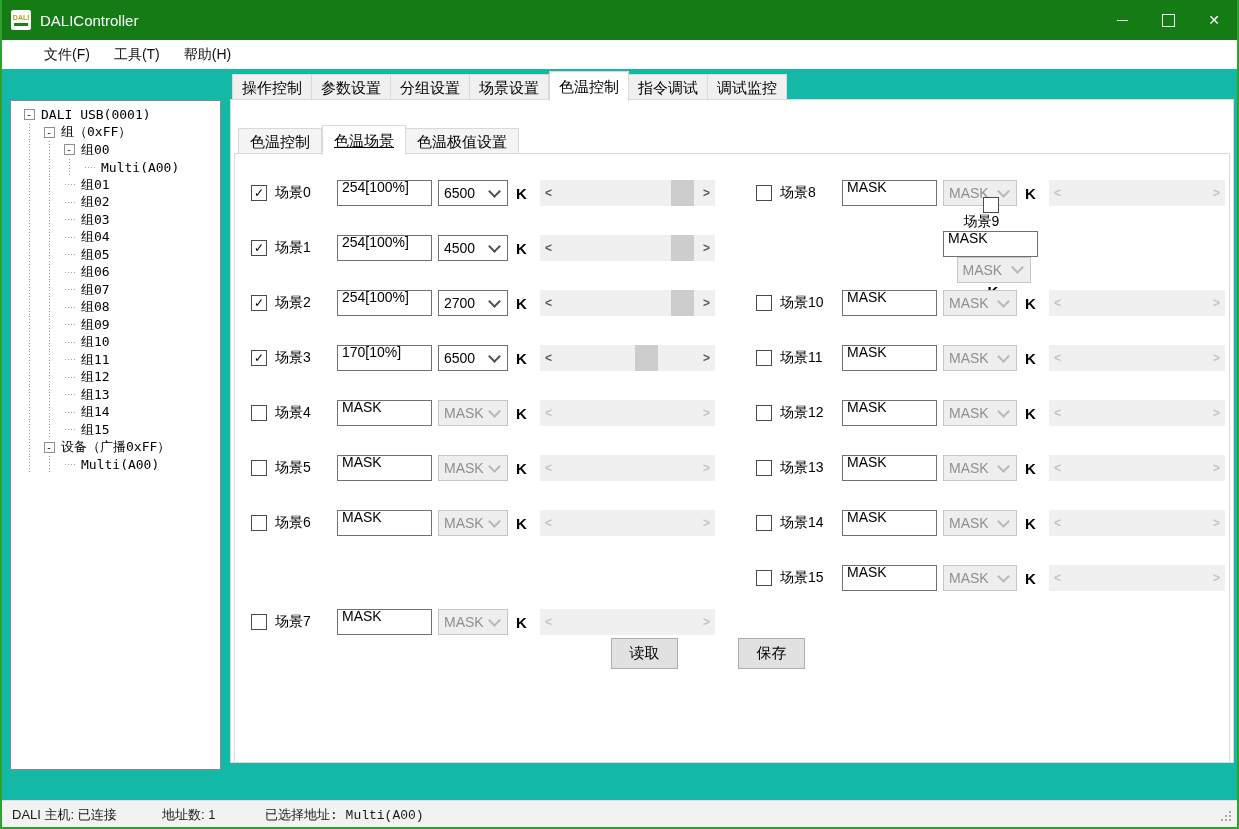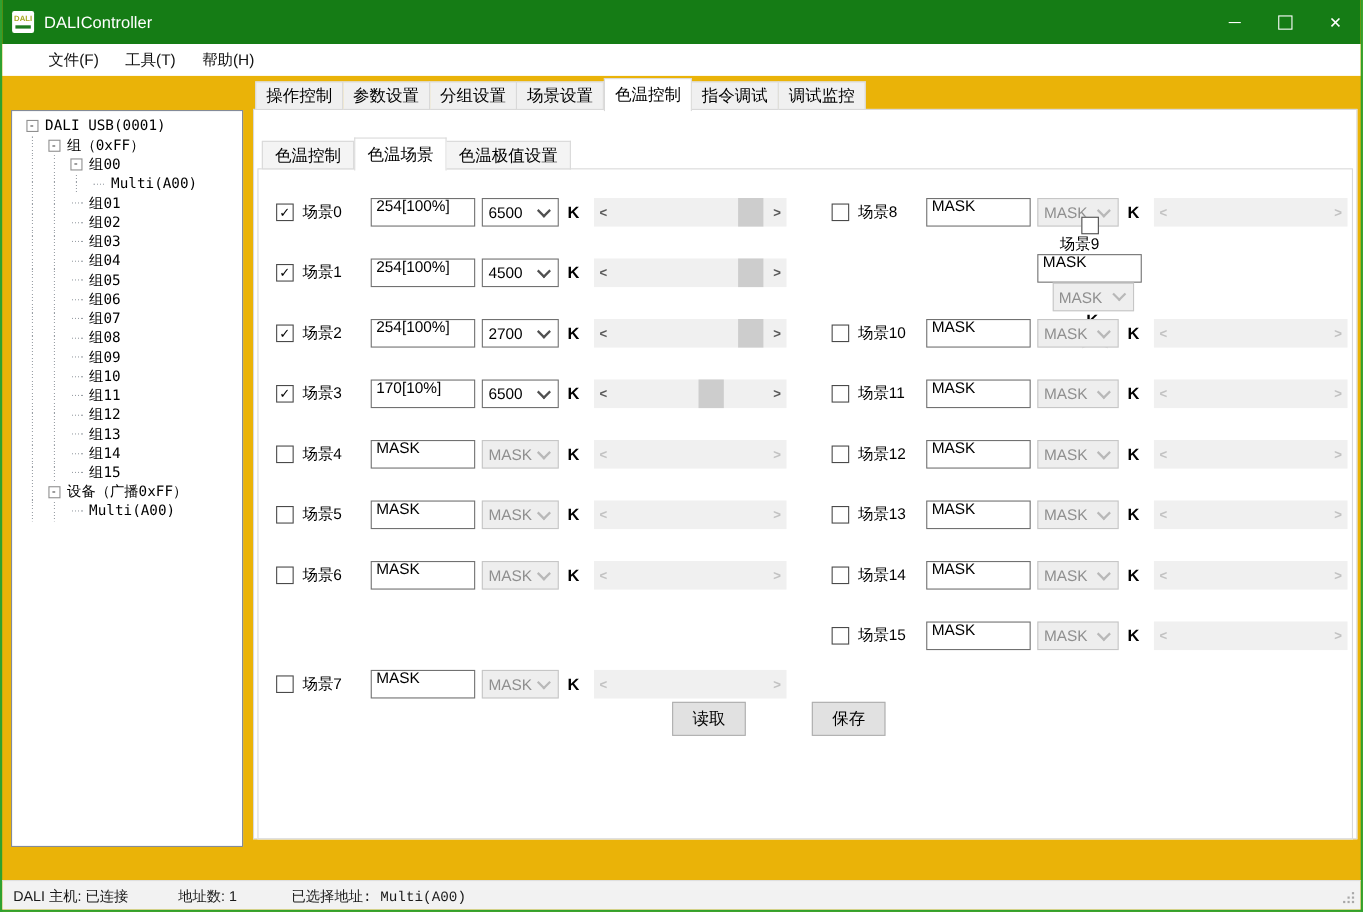--- a/index.html
+++ b/index.html
@@ -1,17 +1,17 @@
 <!DOCTYPE html>
 <html><head>
 <meta charset="utf-8">
 <style>
   html,body{margin:0;padding:0;background:#c8c8c8;}
   .win{position:relative;width:1239px;height:829px;box-sizing:border-box;
-       border:2px solid #2fa12f;border-top:none;background:#eab308;
+       border:2px solid #2fa12f;border-top:none;background:#14b8a6;
        font-family:"Liberation Sans",sans-serif;overflow:hidden;}
   
   .titlebar{position:absolute;top:0;left:0;right:0;height:40px;background:#157c15;
             display:flex;align-items:center;color:#fff;}
   .app-icon{width:20px;height:20px;margin-left:9px;background:#fff;border-radius:2px;
             display:flex;flex-direction:column;align-items:center;justify-content:center;flex:none;}
   .app-icon .ic-txt{font-size:7px;font-weight:bold;color:#a8a820;line-height:8px;}
   .app-icon .ic-bar{width:14px;height:3px;background:#1f7c1f;margin-top:1px;}
   .title-text{margin-left:9px;font-size:15px;}
   .win-controls{margin-left:auto;display:flex;height:100%;}
@@ -45,21 +45,21 @@
   .mtab.active{background:#fff;height:30px;line-height:29px;border-bottom:none;
                border-left:1px solid #d9d9d9;margin-bottom:-1px;}
   .mpage{position:absolute;left:228px;top:99px;width:1004px;height:664px;background:#fff;
          border:1px solid #d9d9d9;box-sizing:border-box;}
   
   .stabs{position:absolute;left:236px;top:126px;height:28px;display:flex;align-items:flex-end;z-index:5;}
   .stab{height:26px;line-height:25px;padding:0 11px;font-size:15px;background:#f4f4f4;
         border:1px solid #d9d9d9;border-left:none;box-sizing:border-box;}
   .stab:first-child{border-left:1px solid #d9d9d9;}
   .stab.active{background:#fff;height:30px;line-height:29px;border-bottom:none;
-               border-left:1px solid #d9d9d9;margin-bottom:-1px;}
+               border-left:1px solid #d9d9d9;margin-bottom:-1px;text-decoration:underline;}
   .spage{position:absolute;left:232px;top:153px;width:996px;height:610px;background:#fff;
          border:1px solid #d9d9d9;box-sizing:border-box;}
   
   .shalf{position:absolute;height:28px;display:flex;align-items:center;}
   .shalf.left{left:16px;width:464px;}
   .shalf.right{left:521px;width:469px;justify-content:center;}
   .wcb{width:14px;height:14px;border:1px solid #4a4a4a;background:#fff;flex:none;
        display:flex;align-items:center;justify-content:center;font-size:12px;line-height:1;color:#000;}
   .slab{width:62px;margin-left:8px;font-size:14px;flex:none;white-space:nowrap;}
   .sinput{width:95px;height:26px;border:1px solid #717171;font-size:14px;padding:0 2px 12px 4px;

